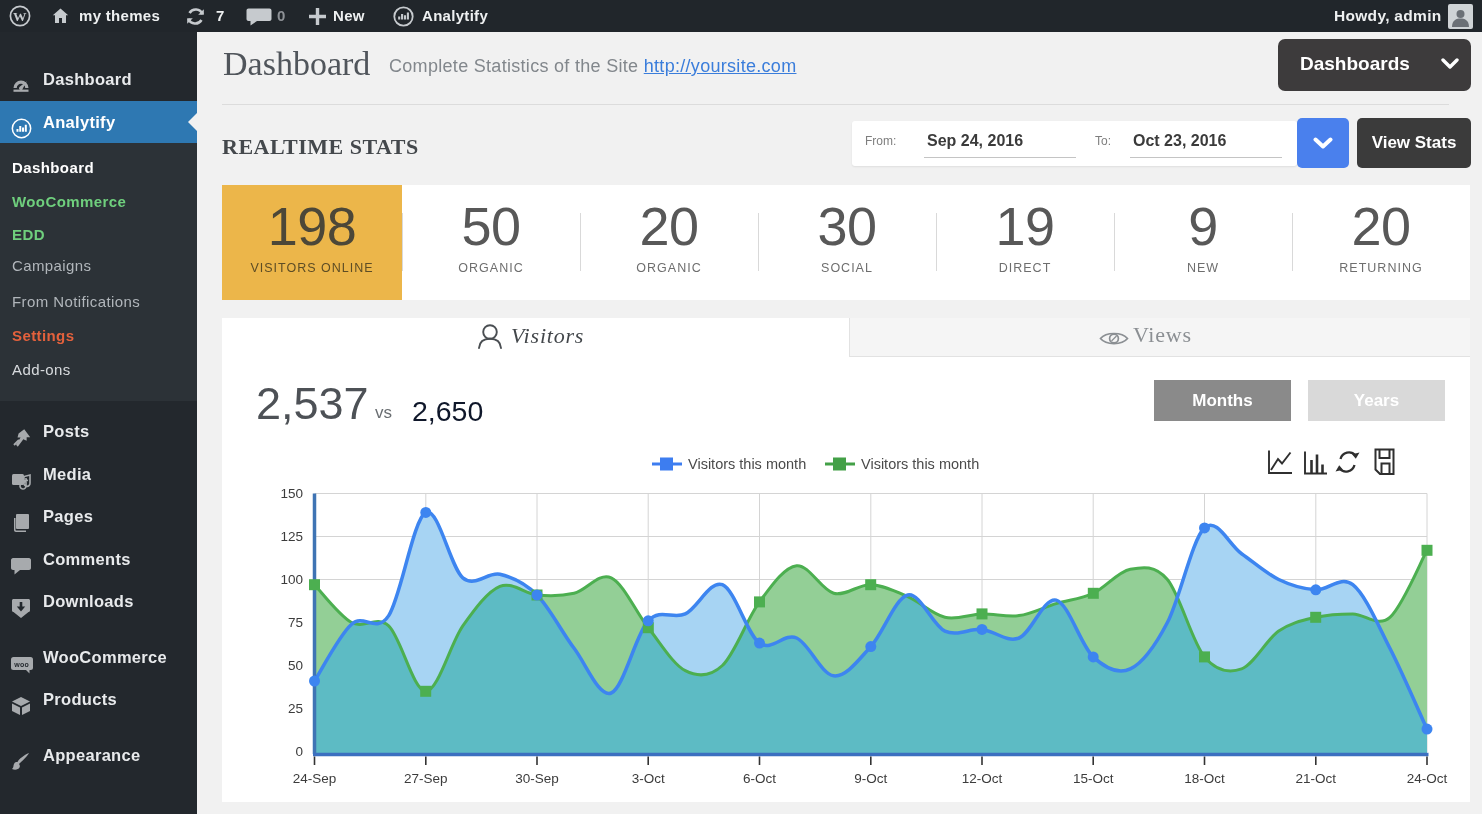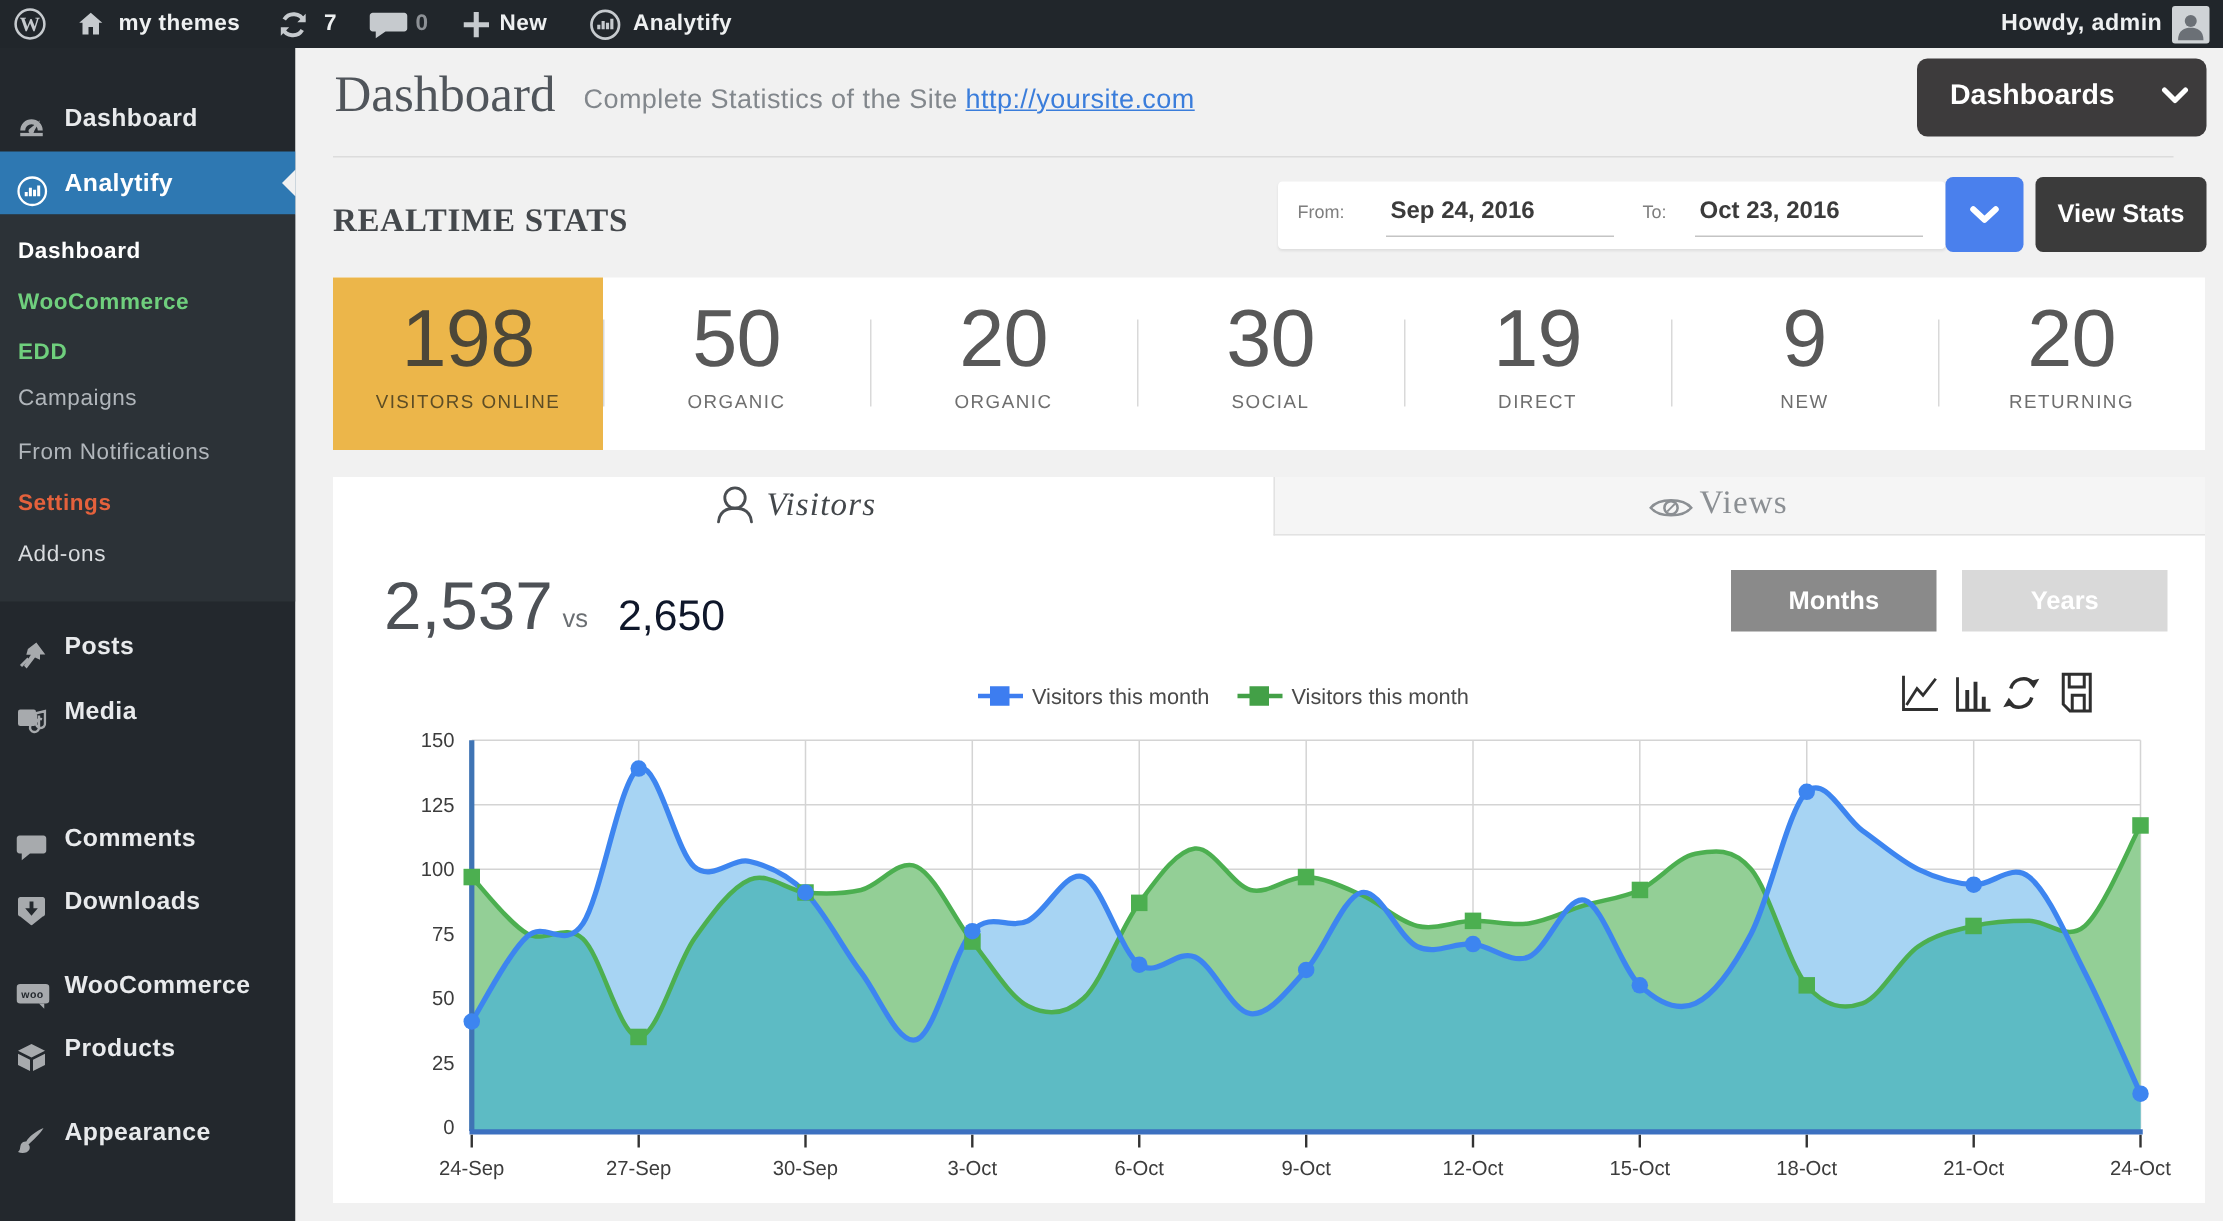--- a/index.html
+++ b/index.html
@@ -139,20 +139,27 @@
           <path d="M3 17 L8 12" stroke="#a7aaad" stroke-width="2"></path>
         </svg></span>
       <span class="lb">Posts</span>
     </div>
 <div class="mitem" style="top:421px">
       <span class="ic"><svg width="20" height="20" viewBox="0 0 20 20">
           <rect x="1" y="3" width="12" height="11" rx="1.5" fill="#a7aaad"></rect>
           <path d="M15 7 L15 15 A3 3 0 1 1 13 12.2 V5.5 L19 4 V12 A3 3 0 1 1 17 9.5" fill="none" stroke="#a7aaad" stroke-width="1.6"></path>
         </svg></span>
       <span class="lb">Media</span>
+    </div>
+<div class="mitem" style="top:463px">
+      <span class="ic"><svg width="20" height="20" viewBox="0 0 20 20">
+          <rect x="5" y="1" width="13" height="15" rx="1" fill="#a7aaad"></rect>
+          <path d="M3 5 V17 C3 18 3.8 19 5 19 H15 V17.5 H5.2 C4.7 17.5 4.5 17.2 4.5 16.8 V5 Z" fill="#a7aaad"></path>
+        </svg></span>
+      <span class="lb">Pages</span>
     </div>
 <div class="mitem" style="top:505.5px">
       <span class="ic"><svg width="20" height="20" viewBox="0 0 20 20">
           <path d="M2 2 H18 C19 2 20 3 20 4 V12 C20 13 19 14 18 14 H9 L3.5 18.5 V14 H2 C1 14 0 13 0 12 V4 C0 3 1 2 2 2 Z" fill="#a7aaad"></path>
         </svg></span>
       <span class="lb">Comments</span>
     </div>
 <div class="mitem" style="top:548px">
       <span class="ic"><svg width="20" height="20" viewBox="0 0 20 20">
           <path d="M2.5 1 H17.5 C18.3 1 19 1.7 19 2.5 V12.5 C19 13.3 18.3 14 17.5 14 L10 20 L2.5 14 C1.7 14 1 13.3 1 12.5 V2.5 C1 1.7 1.7 1 2.5 1 Z" fill="#a7aaad"></path>

